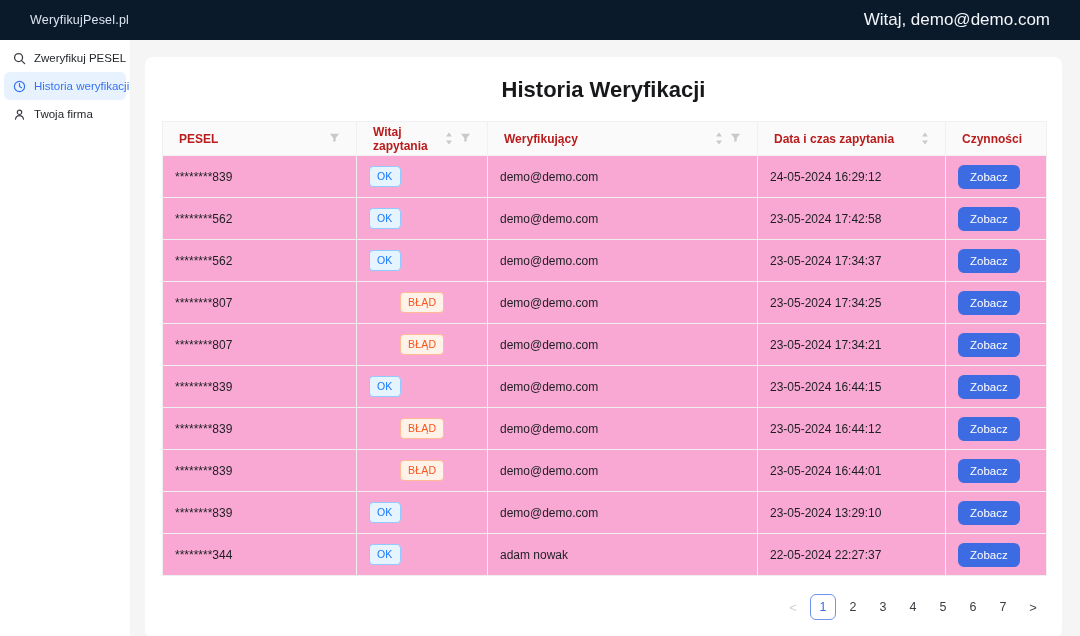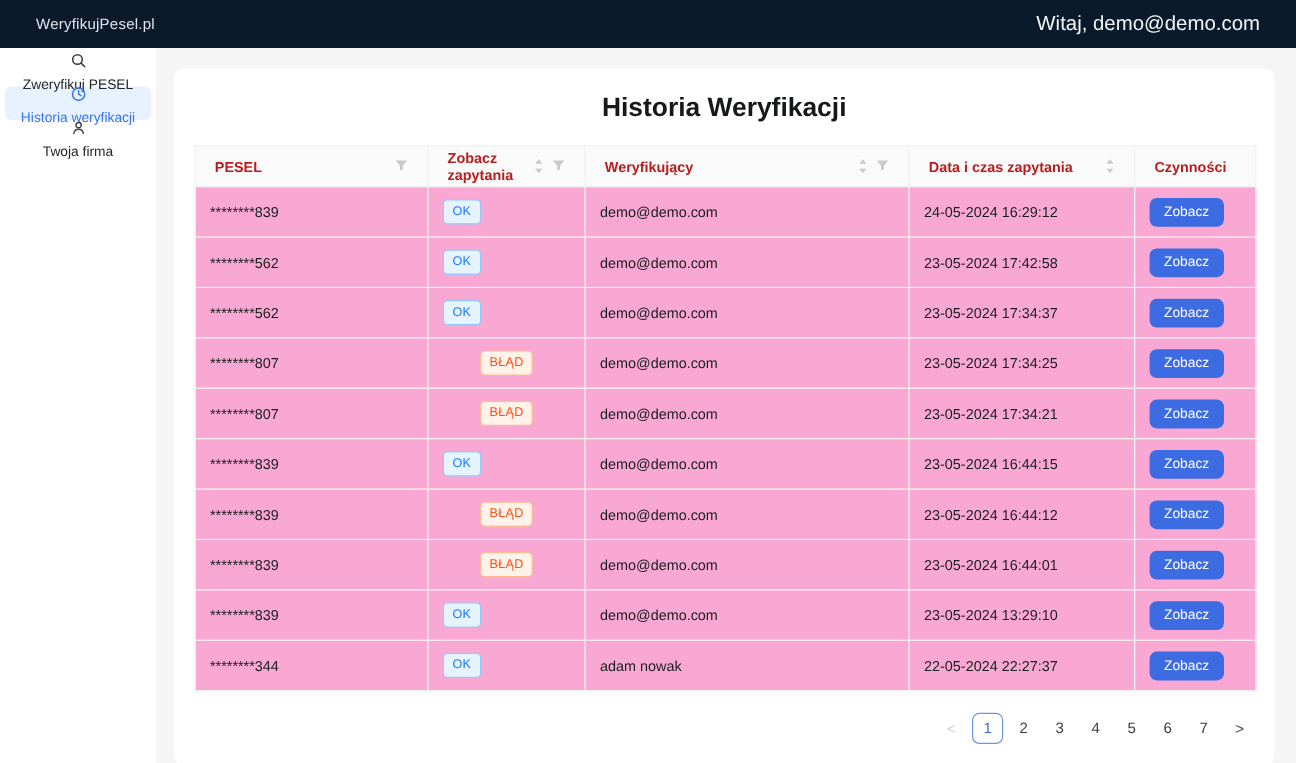--- a/index.html
+++ b/index.html
@@ -14,21 +14,21 @@
   *{margin:0;padding:0;box-sizing:border-box;}
   html,body{width:1080px;height:636px;overflow:hidden;}
   body{font-family:"Liberation Sans","DejaVu Sans",sans-serif;background:#f5f5f6;color:#1b1d21;}
 
   .topbar{height:40px;background:var(--topbar-bg);display:flex;align-items:center;justify-content:space-between;padding:0 30px;}
   .brand{color:#dde5ee;font-size:12.5px;letter-spacing:.2px;cursor:pointer;}
   .greeting{color:#f2f5f9;font-size:17px;}
 
   .layout{display:flex;height:596px;}
   .sidebar{width:130px;background:#ffffff;padding-top:4px;flex-shrink:0;}
-  .side-item{display:flex;align-items:center;gap:8px;height:28px;margin:0 4px;padding:0 9px;border-radius:6px;font-size:11.5px;color:#23262b;cursor:pointer;white-space:nowrap;flex-direction:column;}
+  .side-item{display:flex;align-items:center;gap:8px;height:28px;margin:0 4px;padding:0 9px;border-radius:6px;font-size:11.5px;color:#23262b;cursor:pointer;white-space:nowrap;}
   .side-item .icon{display:flex;align-items:center;color:#3c4046;flex-shrink:0;}
   .side-item.active{background:var(--active-item-bg);color:var(--active-item-text);}
   .side-item.active .icon{color:var(--active-item-text);}
 
   .content{flex:1;position:relative;}
   .card{background:#ffffff;border-radius:8px;margin:17px 18px 17px 15px;width:917px;min-height:562px;padding:16px 17px 18px;}
   .page-title{text-align:center;font-size:22px;font-weight:700;color:#17181a;margin:4px 0 18px;}
 
   table{border-collapse:collapse;table-layout:fixed;width:884px;font-size:12px;}
   thead th{background:#fafafa;height:34px;font-weight:600;color:#b91c1c;text-align:left;border:1px solid var(--grid);padding:0 16px;}
@@ -108,21 +108,21 @@
                     <span style="display: flex;">
                       <svg width="11" height="11" viewBox="0 0 12 12">
                         <path d="M.9.9h10.2L7.3 5.5v3.2L4.7 9.9V5.5z" fill="#c7c9cc"></path>
                       </svg>
                     </span>
                   </span>
                 </div>
               </th>
               <th>
                 <div class="th-inner">
-                  <span>Zobacz zapytania</span>
+                  <span>Witaj zapytania</span>
                   <span class="th-icons">
                     <span style="display: flex;">
                       <svg width="8" height="13" viewBox="0 0 8 13">
                         <path d="M4 .6 6.9 4.4H1.1z" fill="#c7c9cc"></path>
                         <path d="M4 12.4 1.1 8.6h5.8z" fill="#c7c9cc"></path>
                       </svg>
                     </span>
                     <span style="display: flex;">
                       <svg width="11" height="11" viewBox="0 0 12 12">
                         <path d="M.9.9h10.2L7.3 5.5v3.2L4.7 9.9V5.5z" fill="#c7c9cc"></path>

